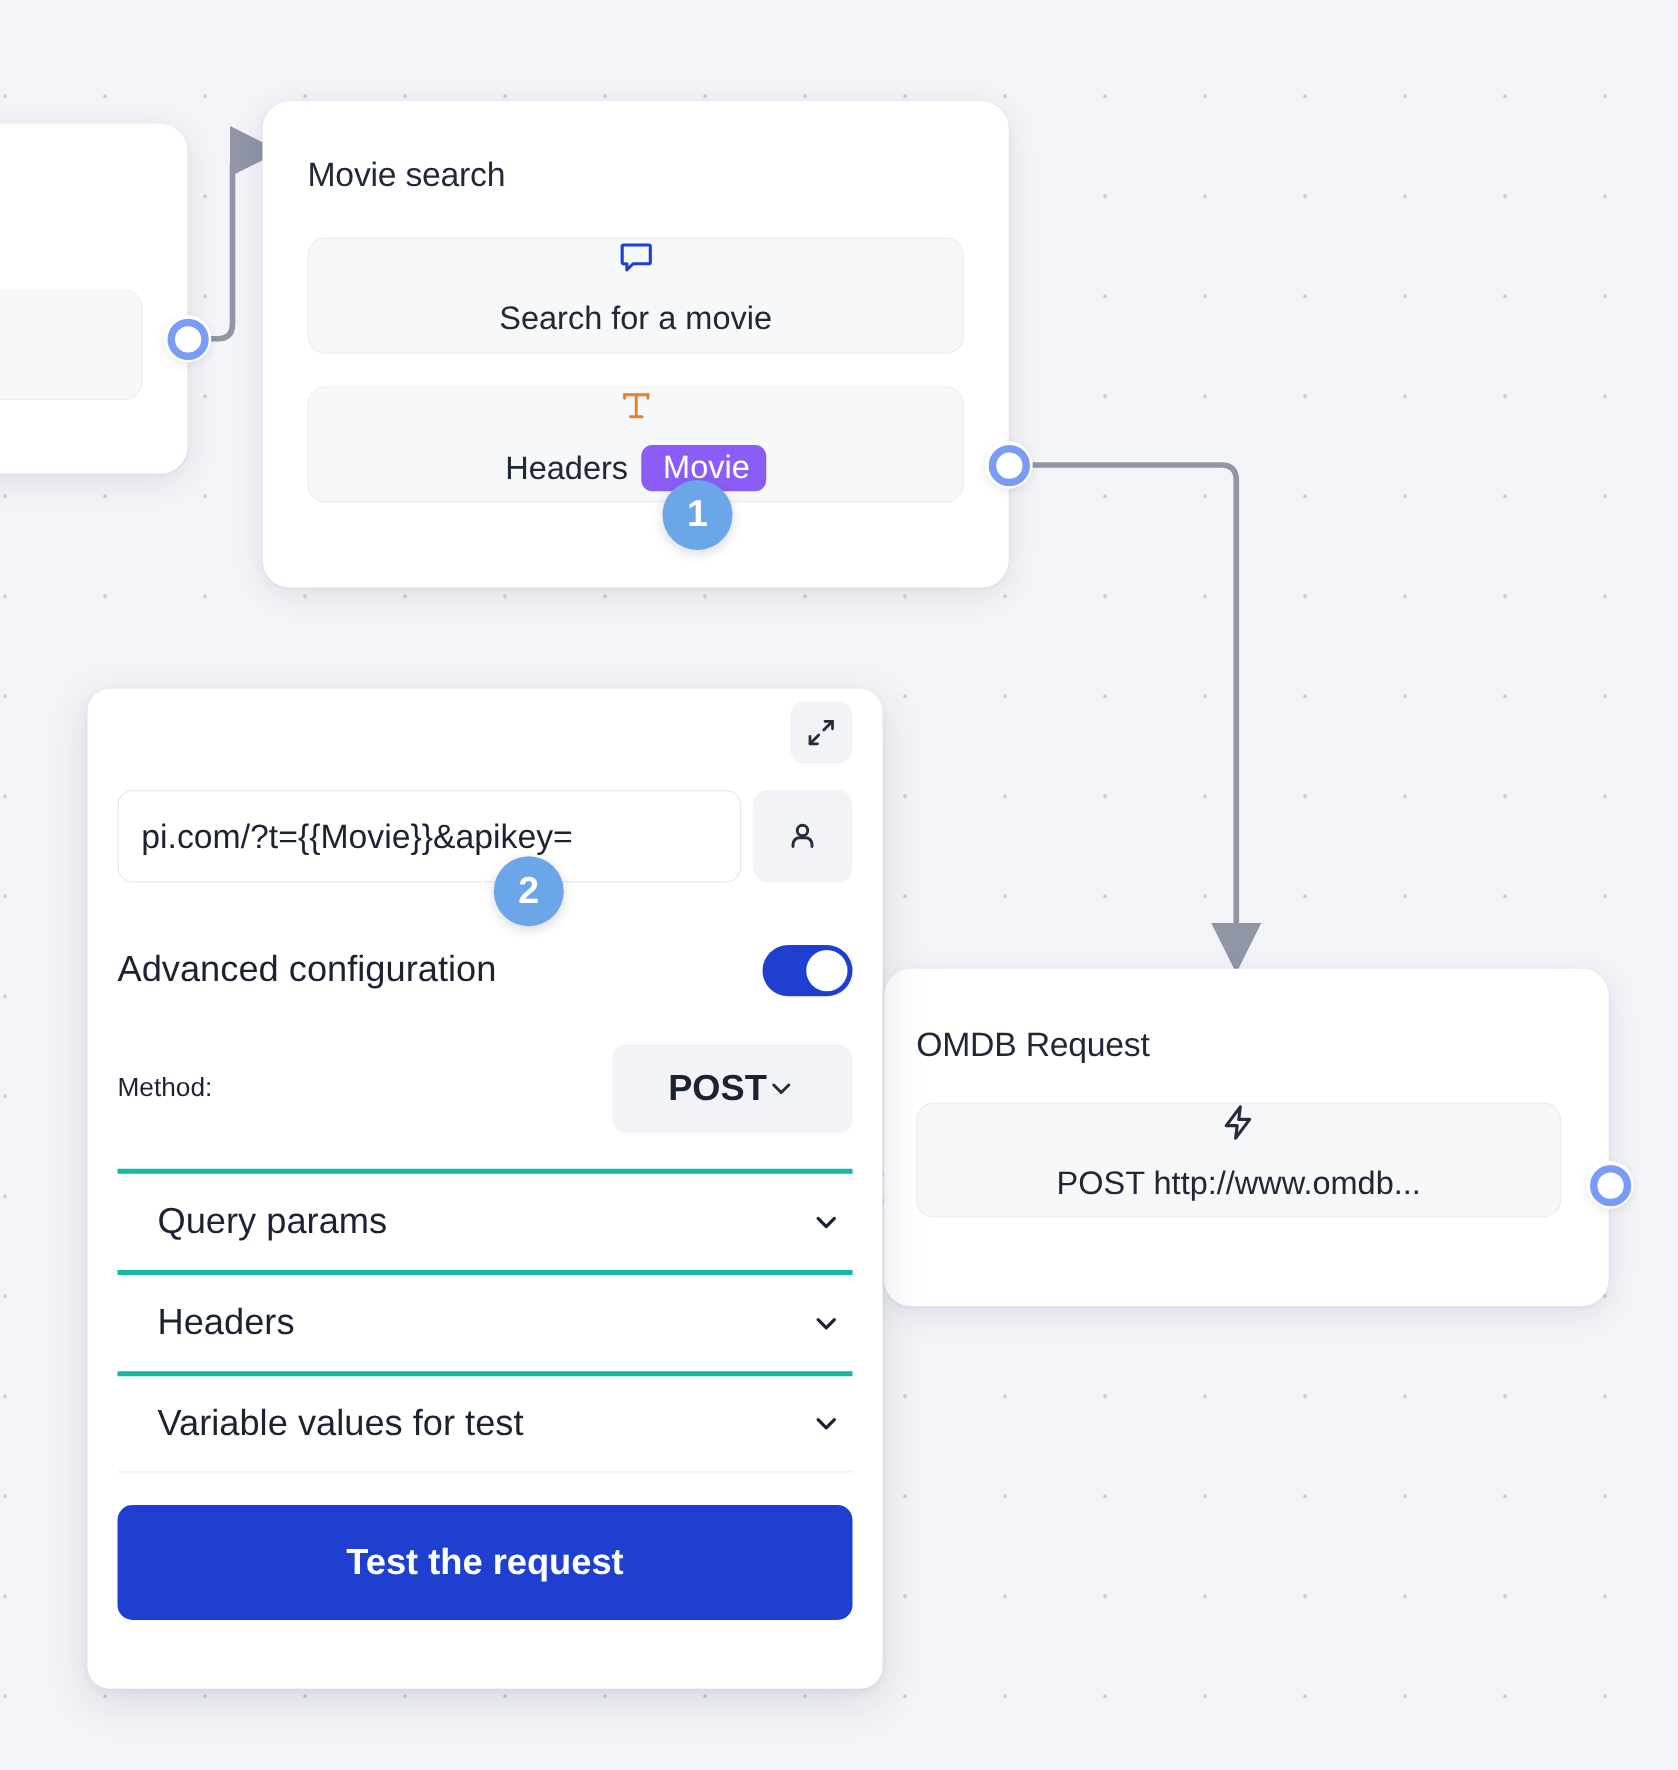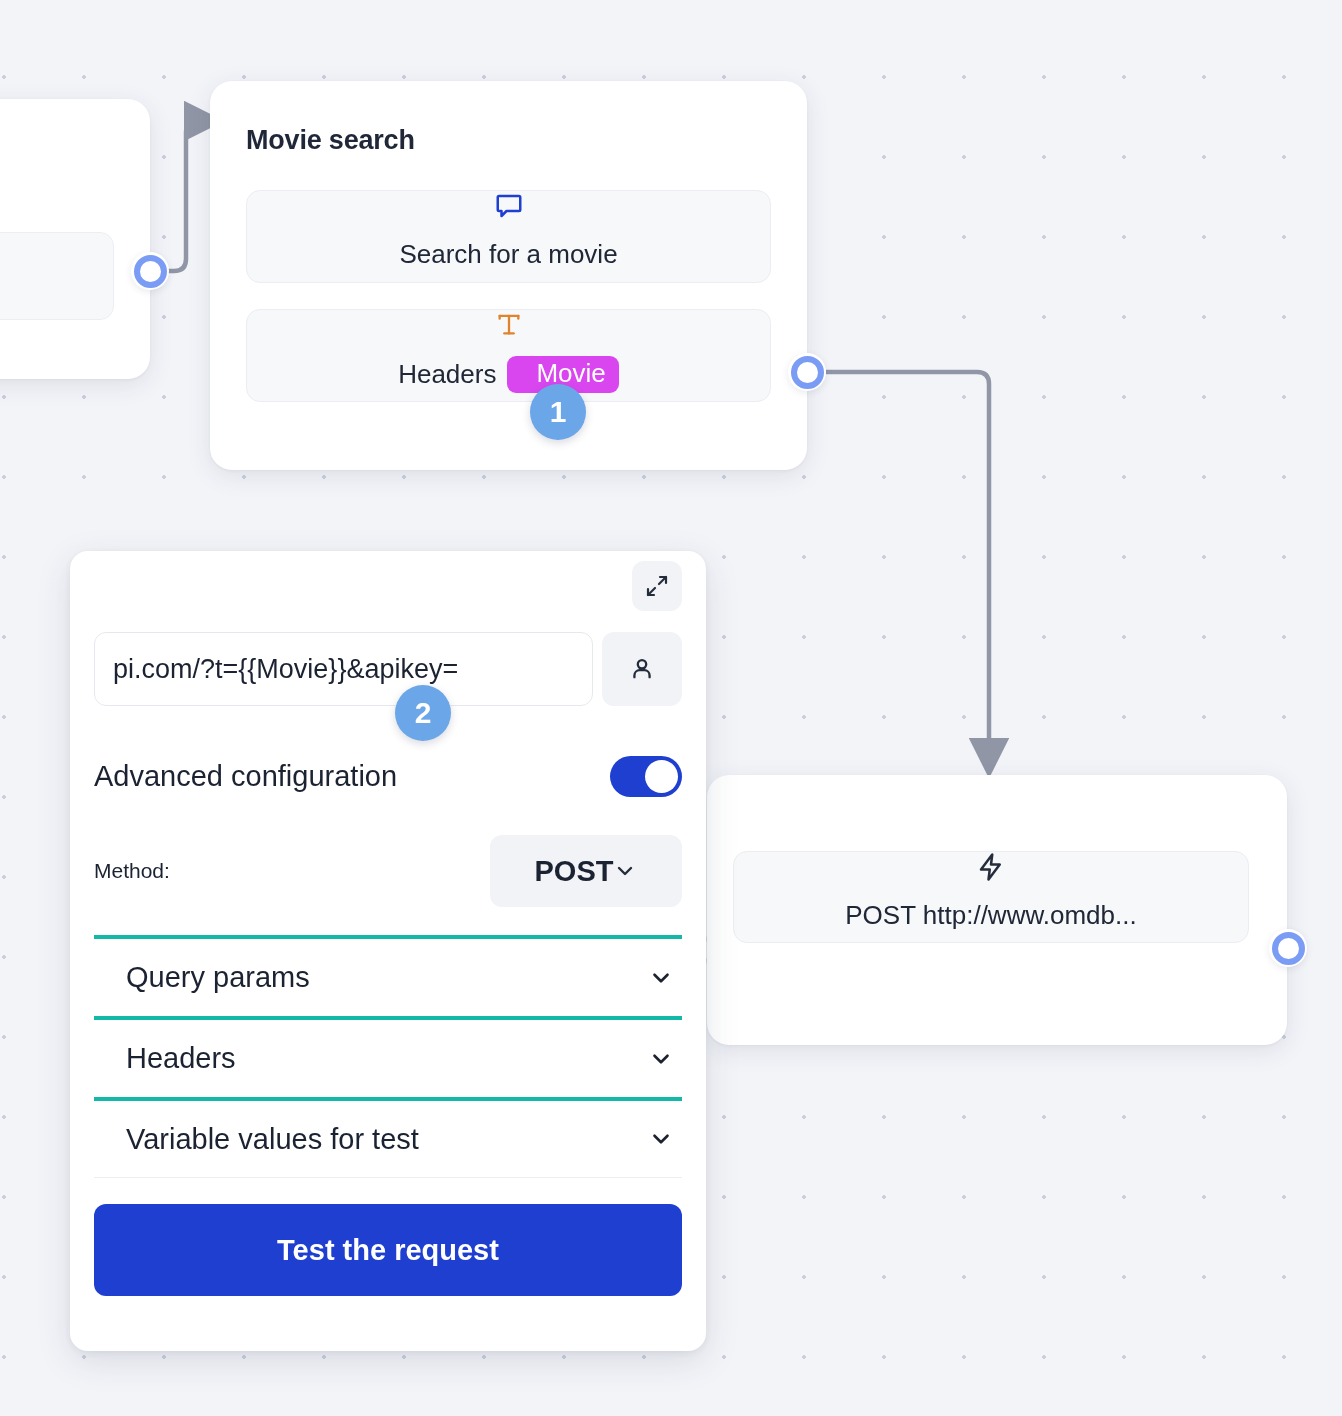--- a/index.html
+++ b/index.html
@@ -35,44 +35,44 @@
     width: 268px; height: 88px;
     background: #f7f8fa; border: 1px solid #eceef3; border-radius: 14px;
   }
 
   
   #card-movie {
     left: 210px; top: 81px; width: 597px; height: 389px;
     padding: 44px 36px 0 36px;
   }
   .card-title {
-    font-size: 27px; font-weight: 700; color: #1f2738;
+    font-size: 27px; font-weight: 400; color: #1f2738;
     letter-spacing: -0.2px;
   }
   .node-row {
     display: flex; align-items: center;
     background: #f7f8fa;
     border: 1px solid #ebedf2;
     border-radius: 14px;
     height: 93px;
     padding: 0 24px;
     gap: 18px;
     position: relative;
     flex-direction: column;
   }
   #row-search { margin-top: 34px; }
   #row-collect { margin-top: 26px; }
   .row-label {
     font-size: 26px; color: #202736; white-space: nowrap;
     display: flex; align-items: center; gap: 11px;
   }
   .var-pill {
-    background: #d946ef; color: #ffffff;
+    background: #8b5cf6; color: #ffffff;
     border-radius: 9px;
-    padding: 4px 13px 6px 29px;
+    padding: 4px 13px 6px 17px;
     font-size: 26px; line-height: 1.05;
   }
   .icon { display: inline-flex; align-items: center; justify-content: center; flex: none; }
 
   
   #card-omdb {
     left: 707px; top: 775px; width: 580px; height: 270px;
     padding: 46px 38px 0 26px;
   }
   #card-omdb .card-title { margin-left: 0; }
@@ -245,20 +245,21 @@
       </span>
       <span class="row-label">
         <span>Headers</span>
         <span class="var-pill">Movie</span>
       </span>
     </div>
   </div>
   <div class="port" id="port-movie"></div>
 
   <div class="node-card" id="card-omdb">
+    <div class="card-title">OMDB Request</div>
     <div class="node-row" id="row-omdb">
       <span class="icon">
         <svg width="30" height="30" viewBox="0 0 24 24" fill="none" stroke="#252c3c" stroke-width="2" stroke-linecap="round" stroke-linejoin="round">
           <path d="M13 2 4 14h7l-1 8 9-12h-7l1-8z"></path>
         </svg>
       </span>
       <span class="row-label">POST http://www.omdb...</span>
     </div>
   </div>
   <div class="port" id="port-omdb"></div>

